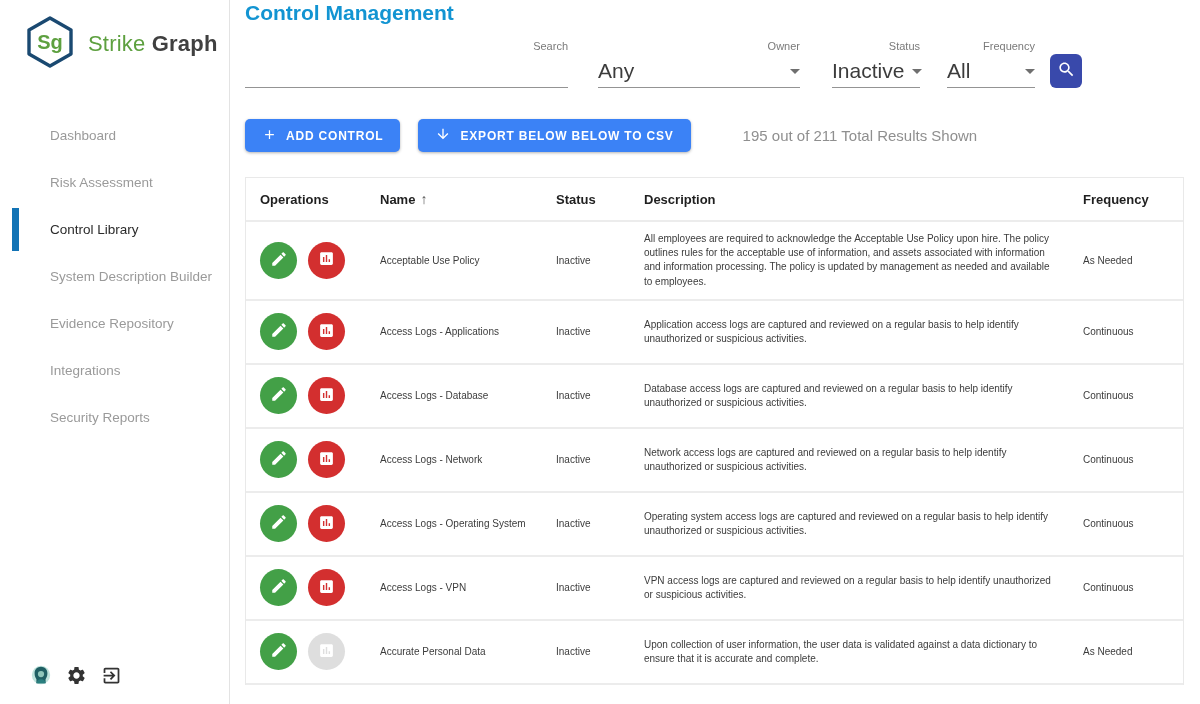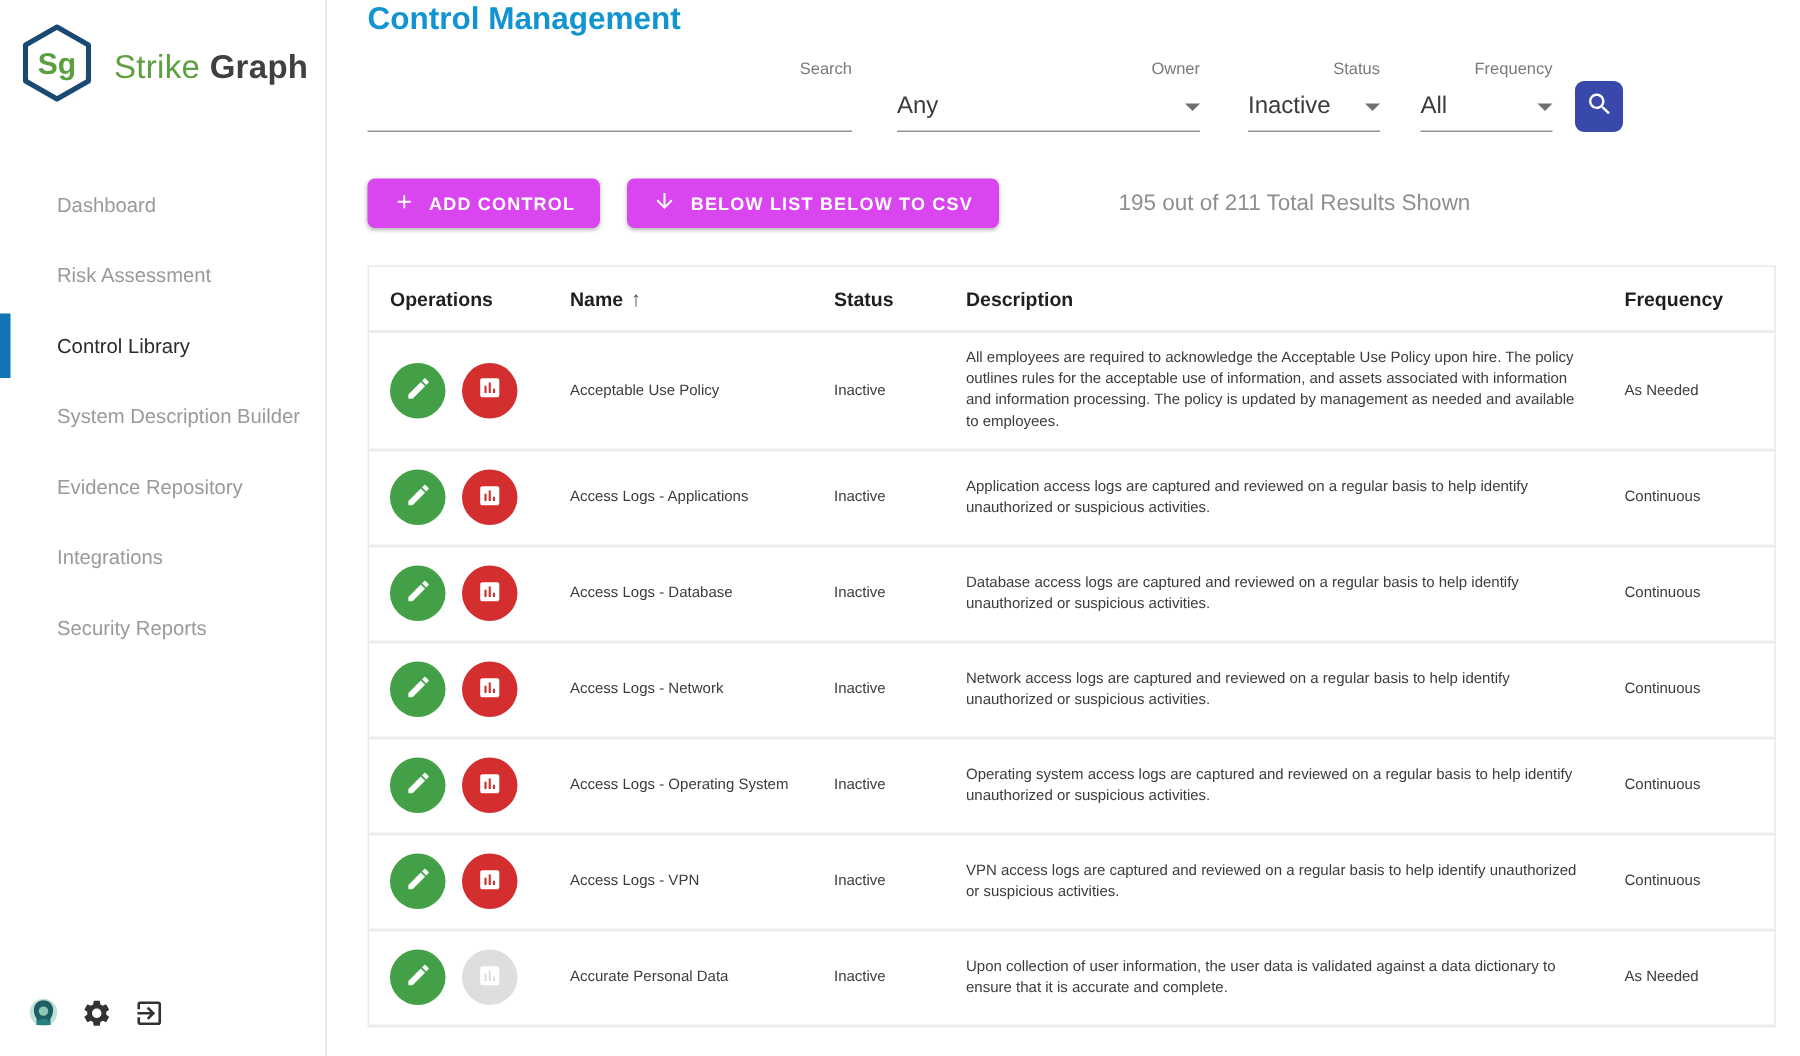--- a/index.html
+++ b/index.html
@@ -1,20 +1,20 @@
 <!DOCTYPE html>
 <html><head>
 <meta charset="utf-8">
 <style>
   * { margin:0; padding:0; box-sizing:border-box; }
   html,body { width:1200px; height:704px; overflow:hidden; background:#fff;
               font-family:"Liberation Sans", sans-serif; }
 
   
-  .sidebar { position:absolute; left:0; top:0; width:218px; height:704px;
+  .sidebar { position:absolute; left:12px; top:0; width:218px; height:704px;
              border-right:1px solid #e3e3e3; background:#fff; }
   .logo { display:flex; align-items:center; gap:10px; padding:14px 0 0 10px; }
   .logo-text { font-size:22px; letter-spacing:.2px; }
   .logo-text .t1 { color:#5da03f; font-weight:400; }
   .logo-text .t2 { color:#404040; font-weight:700; }
   .nav { margin-top:38px; }
   .nav-item { position:relative; height:47px; display:flex; align-items:center;
               padding-left:38px; font-size:13.5px; color:#9a9a9a; cursor:pointer; }
   .nav-item .active-bar { display:none; position:absolute; left:0; top:2px; bottom:2px;
                           width:7px; background:#1273b5; }
@@ -29,39 +29,39 @@
   .main { position:absolute; left:219px; top:0; width:981px; height:704px;
           padding:0 16px 0 26px; }
   .page-title { color:#1294d2; font-size:21px; font-weight:700; padding-top:1px; }
 
   
   .filters { display:flex; align-items:flex-end; margin-top:15px;text-align:right; }
   .field { display:flex; flex-direction:column; }
   .field .flabel { font-size:11px; color:#7a7a7a; margin-bottom:9px; }
   .field .fvalue { display:flex; align-items:center; justify-content:space-between;
                    border-bottom:1px solid #949494; padding-bottom:6px; height:27px;
-                   font-size:16px; color:#3c3c3c; cursor:pointer; }
+                   font-size:21px; color:#3c3c3c; cursor:pointer; }
   .field.search-field { width:323px; margin-right:30px; }
   .field.owner-field { width:202px; margin-right:32px; }
   .field.status-field { width:88px; margin-right:27px; }
   .field.freq-field { width:88px; margin-right:15px; }
   .caret { width:0; height:0; border-left:5px solid transparent; border-right:5px solid transparent;
            border-top:5px solid #6f6f6f; margin-left:8px; }
   .search-btn { width:32px; height:34px; background:#3949ab; border:none; border-radius:6px;
                 display:flex; align-items:center; justify-content:center; cursor:pointer;
                 margin-bottom:0px; }
 
   
   .actions { display:flex; align-items:center; margin-top:31px; }
-  .btn { height:33px; background:#d946ef; color:#fff; border:none; border-radius:5px;
+  .btn { height:33px; background:#3b82f6; color:#fff; border:none; border-radius:5px;
          font-size:12px; font-weight:700; letter-spacing:.8px; display:flex;
          align-items:center; gap:9px; padding:0 17px; cursor:pointer;
          box-shadow:0 1px 3px rgba(0,0,0,.3); font-family:"Liberation Sans", sans-serif; }
   .btn + .btn { margin-left:18px; }
-  .results-text { margin-left:80px; color:#8f8f8f; font-size:15px; }
+  .results-text { margin-left:52px; color:#8f8f8f; font-size:15px; }
 
   
   .table { margin-top:25px; border:1px solid #e9e9e9; border-bottom:none; }
   .trow, .thead { display:grid; grid-template-columns:120px 176px 88px 1fr 100px;
                   align-items:center; padding-left:14px; }
   .thead { height:44px; font-size:13px; font-weight:700; color:#1f1f1f;
            border-bottom:2px solid #ececec; }
   .thead .hname { display:flex; align-items:center; gap:5px; cursor:pointer; }
   .sort-arrow { font-size:14px; color:#555; font-weight:400; }
   .trow { min-height:64px; border-bottom:2px solid #ececec; padding-top:10px; padding-bottom:10px; }
@@ -198,21 +198,21 @@
           </svg>
       </span>
       <span>ADD CONTROL</span>
     </button>
     <button class="btn">
       <span>
         <svg width="16" height="16" viewBox="0 0 24 24" fill="#fff">
             <path d="M20 12l-1.41-1.41L13 16.17V4h-2v12.17l-5.58-5.59L4 12l8 8 8-8z"></path>
           </svg>
       </span>
-      <span>BELOW LIST BELOW TO CSV</span>
+      <span>EXPORT BELOW BELOW TO CSV</span>
     </button>
     <span class="results-text">195 out of 211 Total Results Shown</span>
   </div>
 
   <div class="table">
     <div class="thead">
       <div>Operations</div>
       <div class="hname">
         <span>Name</span>
         <span class="sort-arrow">↑</span>

